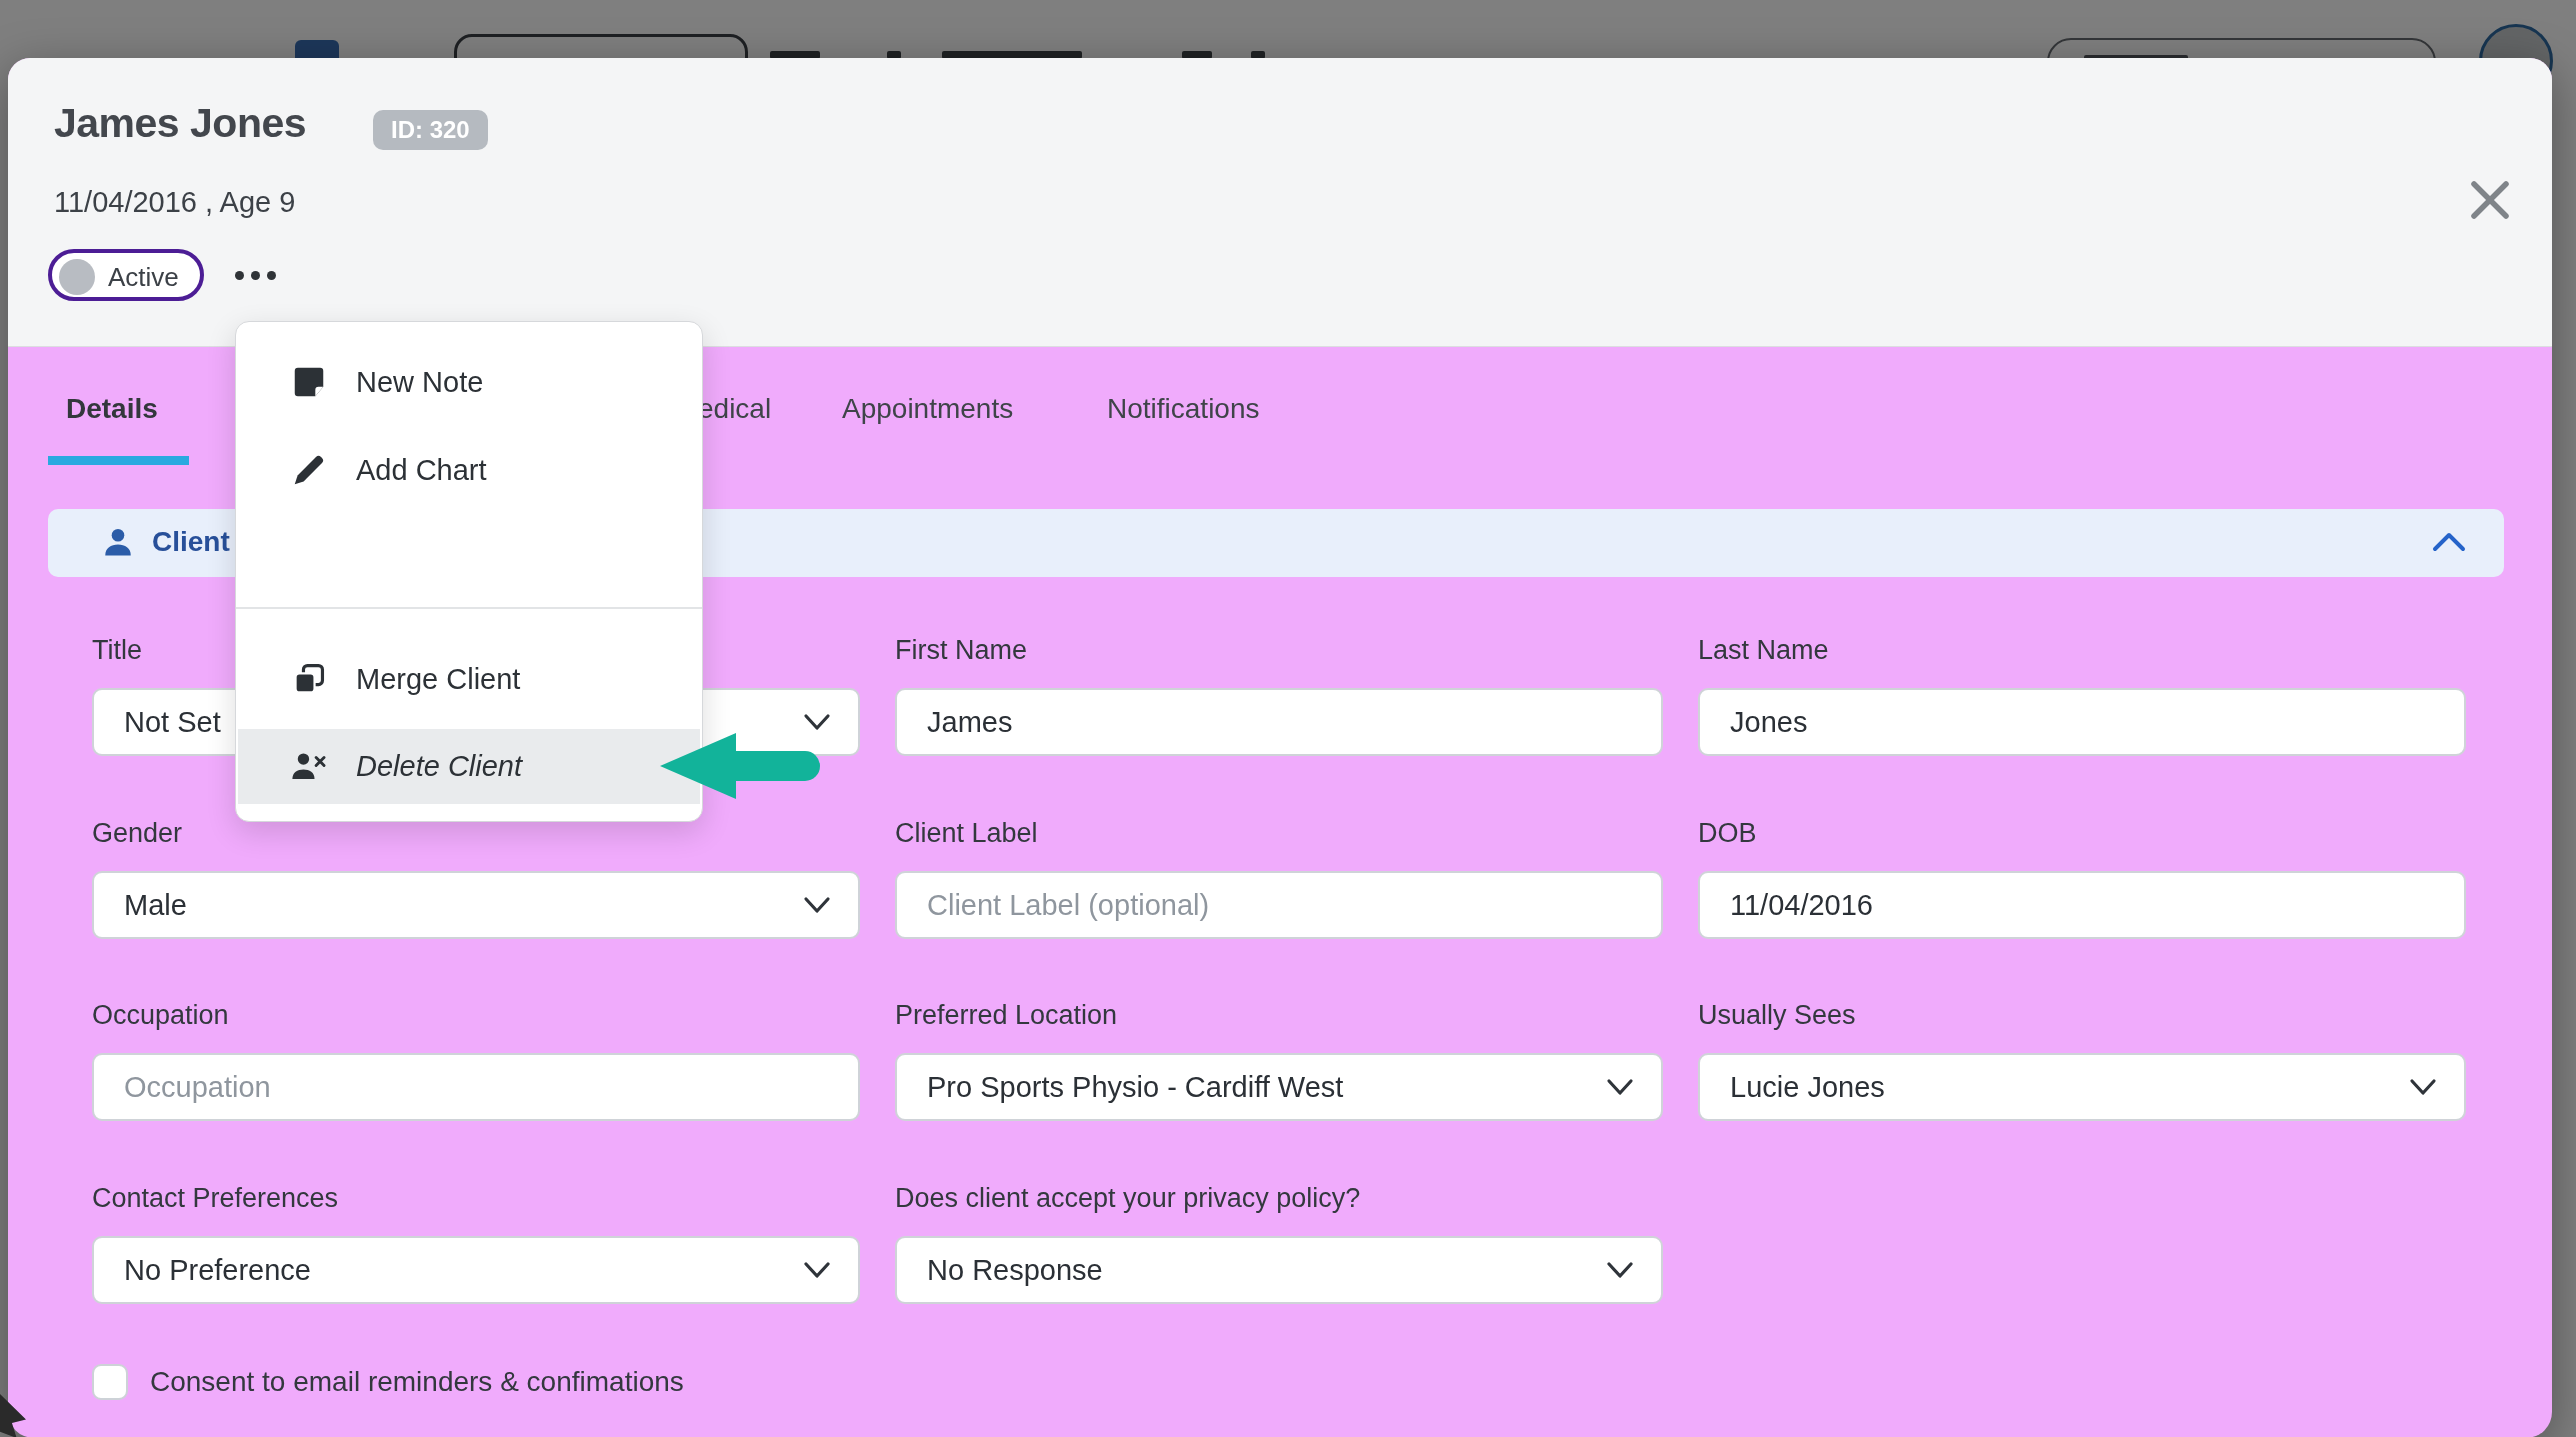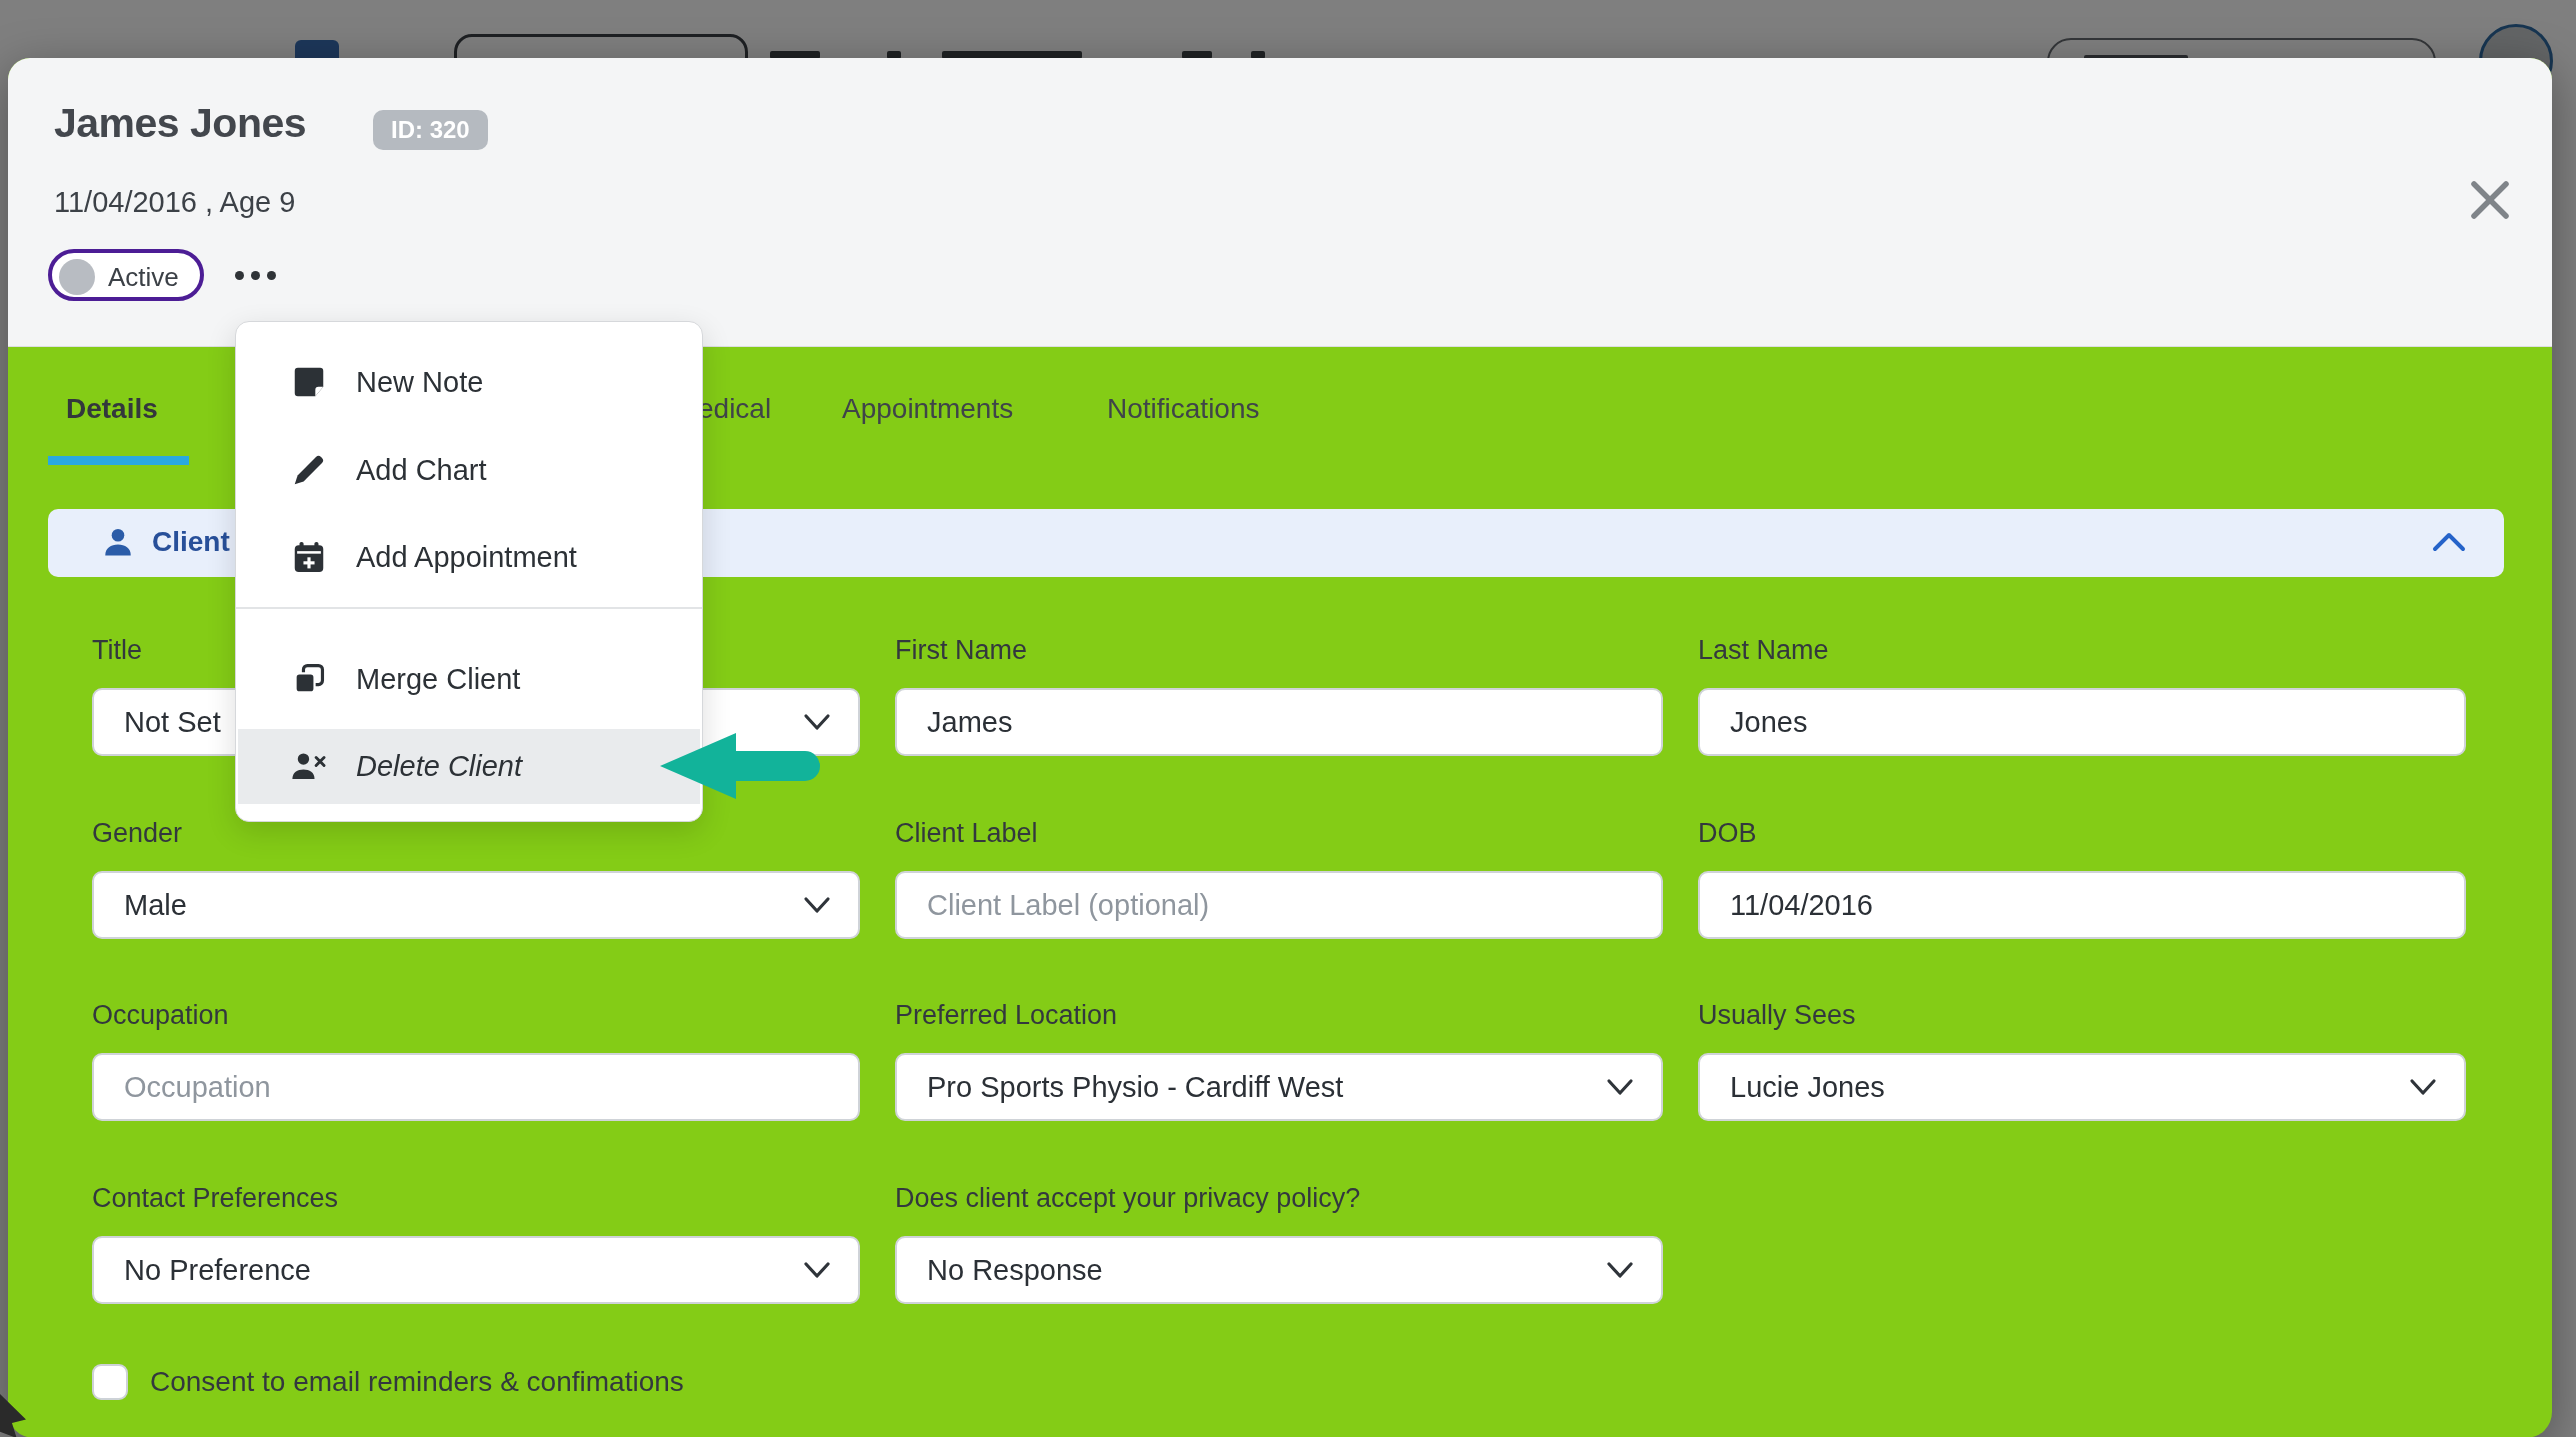--- a/index.html
+++ b/index.html
@@ -14,21 +14,21 @@
   .logo-sq{position:absolute;left:295px;top:40px;width:44px;height:44px;border-radius:6px;background:#3a6fb5;}
   .create-pill{position:absolute;left:454px;top:34px;width:294px;height:66px;border:3px solid #3c4147;border-radius:18px;
     background:#ffffff;box-sizing:border-box;color:#34393f;font-size:27px;font-weight:bold;text-align:center;padding-top:17px;}
   .nav-smudge{position:absolute;top:51px;height:8px;background:#3f4449;border-radius:2px;}
   .search-pill{position:absolute;left:2047px;top:38px;width:389px;height:62px;border:2.5px solid #686d73;border-radius:24px;background:#ffffff;box-sizing:border-box;}
   .search-smudge{position:absolute;left:2084px;top:55px;width:104px;height:6px;background:#55595e;border-radius:2px;}
   .avatar{position:absolute;left:2479px;top:24px;width:74px;height:74px;border-radius:50%;background:#c7cacd;border:3.5px solid #2e6ba3;box-sizing:border-box;}
   .overlay{position:absolute;left:0;top:0;width:2576px;height:1438px;background:rgba(0,0,0,0.5);}
 
   
-  .modal{position:absolute;left:8px;top:58px;width:2544px;height:1380px;background:#84cc16;
+  .modal{position:absolute;left:8px;top:58px;width:2544px;height:1380px;background:#f0abfc;
     border-radius:22px 22px 26px 26px;box-shadow:0 12px 48px rgba(0,0,0,0.35);}
   .modal-header{position:absolute;left:0;top:0;width:100%;height:289px;background:#f4f5f6;
     border-bottom:1px solid #dcdee0;border-radius:22px 22px 0 0;box-sizing:border-box;}
   .client-name{position:absolute;left:46px;top:42px;font-size:41px;font-weight:bold;color:#43474d;letter-spacing:-0.5px;}
   .id-badge{position:absolute;left:365px;top:52px;height:40px;padding:0 18px;border-radius:10px;background:#b5bac0;
     color:#ffffff;font-size:24px;font-weight:bold;line-height:40px;}
   .dob-line{position:absolute;left:46px;top:128px;font-size:29px;color:#3c4147;}
   .status-toggle{position:absolute;left:40px;top:191px;width:156px;height:52px;border:4px solid #4c1d95;border-radius:28px;
     background:#ffffff;box-sizing:border-box;}
   .toggle-knob{position:absolute;left:7px;top:6px;width:36px;height:36px;border-radius:50%;background:#b8bcc2;}
@@ -242,33 +242,20 @@
       <span class="mi-label">New Note</span>
     </div>
     <div class="menu-item" style="top:110px;">
       <span class="mi-icon">
         <svg width="38" height="38" viewBox="0 0 24 24">
           <path d="M3 21l1.8-5.6L16.4 3.8a2.3 2.3 0 0 1 3.2 0l0.6 0.6a2.3 2.3 0 0 1 0 3.2L8.6 19.2 3 21z" fill="#2c3136"></path>
         </svg>
       </span>
       <span class="mi-label">Add Chart</span>
     </div>
-    <div class="menu-item" style="top:197px;">
-      <span class="mi-icon">
-        <svg width="38" height="38" viewBox="0 0 24 24">
-          <rect x="3" y="4.5" width="18" height="17" rx="2.5" fill="#2c3136"></rect>
-          <rect x="6" y="2.5" width="2.6" height="4" rx="1.2" fill="#2c3136"></rect>
-          <rect x="15.4" y="2.5" width="2.6" height="4" rx="1.2" fill="#2c3136"></rect>
-          <rect x="4.5" y="8.3" width="15" height="1.6" fill="#ffffff"></rect>
-          <rect x="11" y="12.2" width="2" height="7" fill="#ffffff"></rect>
-          <rect x="8.5" y="14.7" width="7" height="2" fill="#ffffff"></rect>
-        </svg>
-      </span>
-      <span class="mi-label">Add Appointment</span>
-    </div>
 
     <div class="menu-divider"></div>
 
     <div class="menu-item" style="top:319px;">
       <span class="mi-icon">
         <svg width="38" height="38" viewBox="0 0 24 24">
           <rect x="8.5" y="3.5" width="12" height="12" rx="2.5" fill="none" stroke="#2c3136" stroke-width="2"></rect>
           <rect x="3.5" y="8.5" width="12" height="12" rx="2.5" fill="#2c3136" stroke="#ffffff" stroke-width="1.4"></rect>
         </svg>
       </span>

